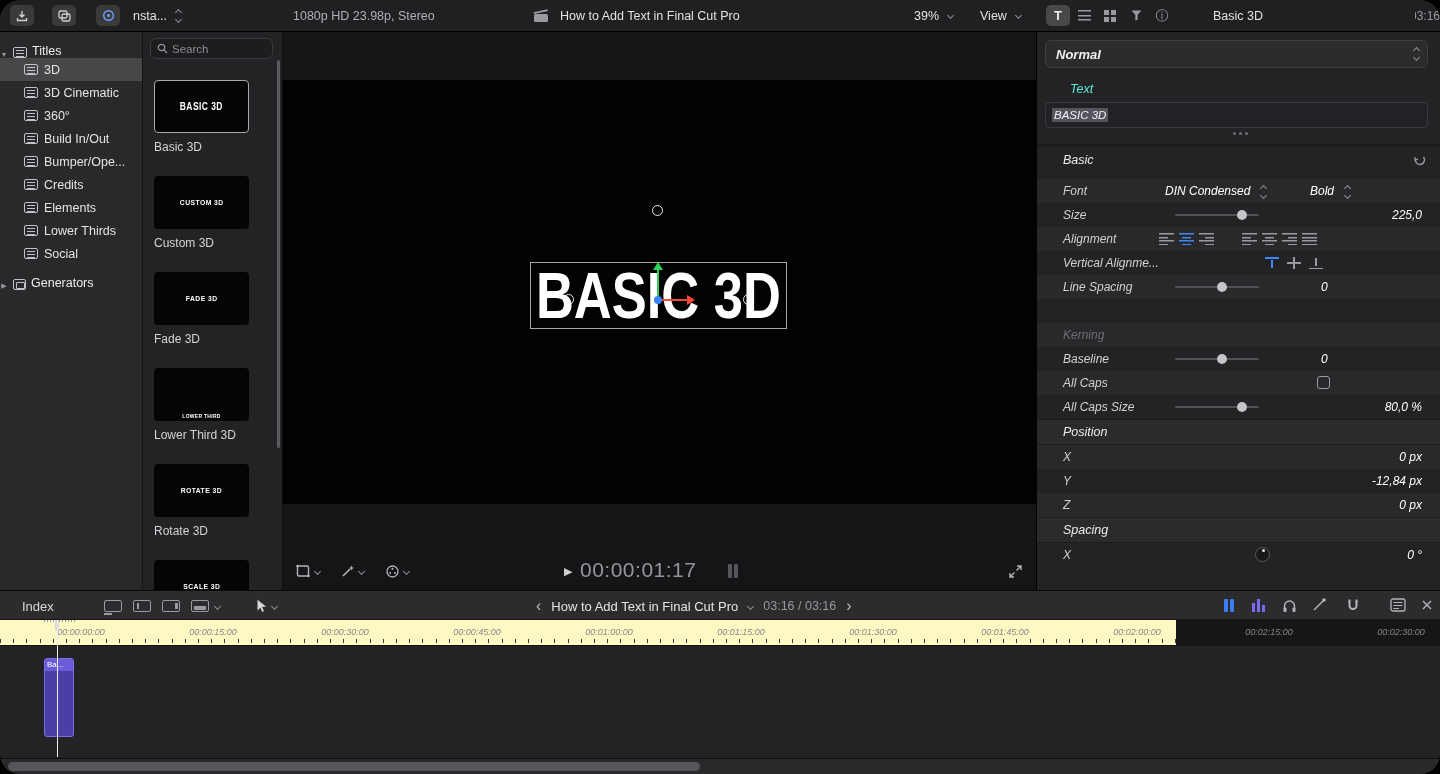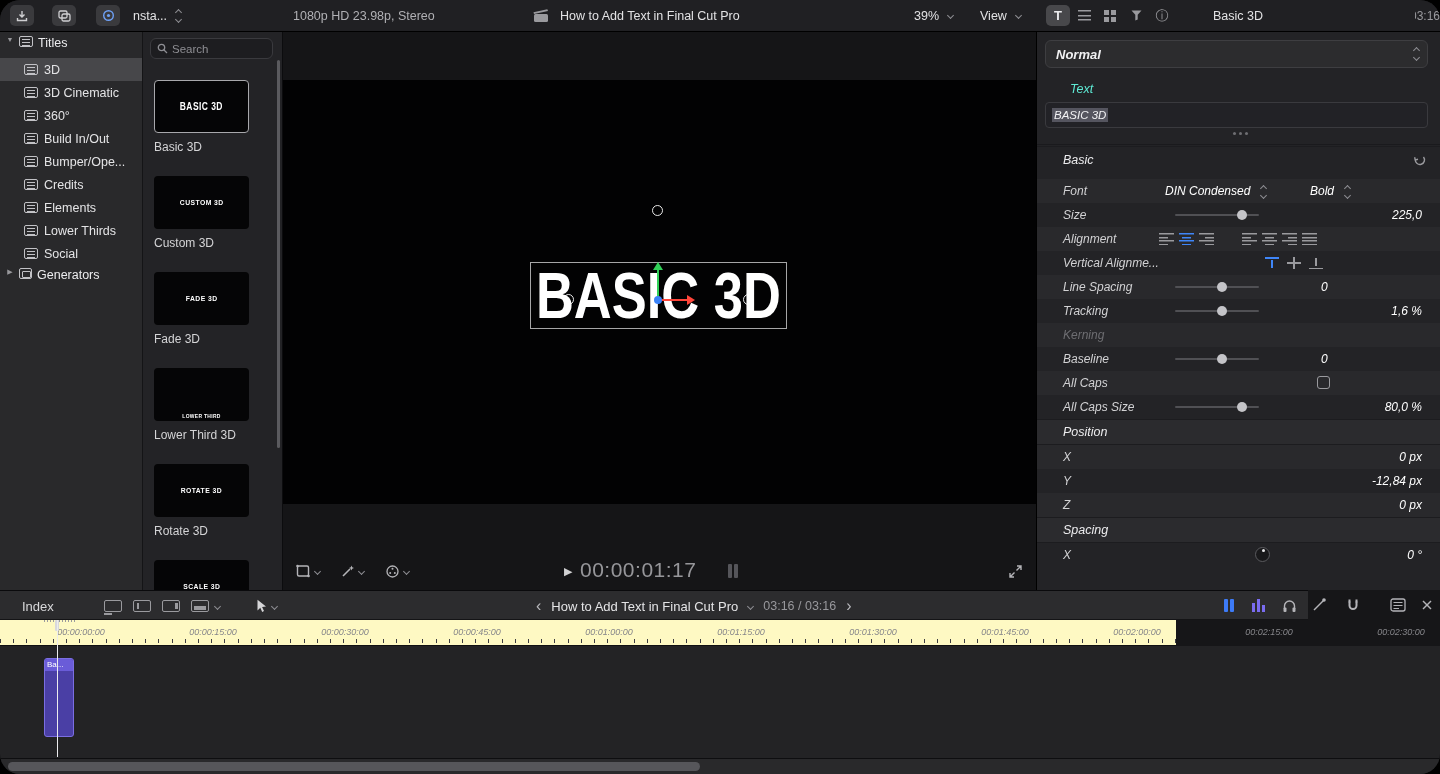--- a/index.html
+++ b/index.html
@@ -23,21 +23,21 @@
   .lines-i { width:13px; height:11px;
     background:linear-gradient(currentColor,currentColor) 0 0/13px 1.5px no-repeat,
                linear-gradient(currentColor,currentColor) 0 4.5px/13px 1.5px no-repeat,
                linear-gradient(currentColor,currentColor) 0 9px/13px 1.5px no-repeat; color:#9a9a9e; }
   .grid-i { width:5px; height:5px; background:#9a9a9e; box-shadow:7px 0 0 #9a9a9e,0 7px 0 #9a9a9e,7px 7px 0 #9a9a9e; margin:0 7px 7px 0; }
   .tc-clip { position:absolute; right:0; top:9px; width:25px; height:15px; overflow:hidden; }
   .tc-clip span { position:absolute; right:0; top:0; white-space:nowrap; color:#9a9a9e; font-size:12px; }
 
   
   .sidebar { position:absolute; left:0; top:32px; width:143px; height:558px; background:#29292b; border-right:1px solid #141416; }
-  .sb-head { position:absolute; left:0; right:0; height:22px; display:flex; align-items:flex-start; gap:5px; padding-left:6px; color:#ececee; font-size:12.5px; }
+  .sb-head { position:absolute; left:0; right:0; height:22px; display:flex; align-items:flex-end; gap:5px; padding-left:0; color:#ececee; font-size:12.5px; }
   .sb-item { position:absolute; left:0; right:0; height:23px; display:flex; align-items:center; gap:6px; padding-left:24px; color:#e4e4e6; font-size:12.5px; }
   .sb-item.sel { background:#47474a; }
   .tri { font-size:7px; color:#98989c; width:8px; text-align:center; }
   .cat-icon { position:relative; width:14px; height:11px; border:1px solid #c2c2c6; border-radius:2px; flex:0 0 auto; }
   .cat-icon::after { content:""; position:absolute; left:2px; top:2px; width:8px; height:1px; background:#c2c2c6; box-shadow:0 3px 0 #c2c2c6,0 6px 0 #c2c2c6; }
   .gen-icon { position:relative; width:13px; height:11px; border:1px solid #c2c2c6; border-radius:2px; flex:0 0 auto; }
   .gen-icon::after { content:""; position:absolute; left:2px; top:2px; width:7px; height:5px; border:1px solid #c2c2c6; border-radius:1px; }
 
   
   .browser { position:absolute; left:143px; top:32px; width:140px; height:558px; background:#232326; border-right:1px solid #0c0c0e; overflow:hidden; }
@@ -101,21 +101,21 @@
   .va::before { content:""; position:absolute; left:0; right:0; height:1.5px; background:currentColor; }
   .va::after { content:""; position:absolute; left:6px; width:1.5px; background:currentColor; }
   .va-top::before { top:0; } .va-top::after { top:3px; height:8px; }
   .va-mid::before { top:5px; } .va-mid::after { top:0; height:12px; }
   .va-bot::before { bottom:0; } .va-bot::after { bottom:3px; height:8px; }
   .checkbox { position:absolute; left:280px; top:5px; width:13px; height:13px; border:1.5px solid #9a9a9e; border-radius:3px; background:transparent; }
   .knob { position:absolute; left:218px; top:4px; width:15px; height:15px; border-radius:50%; background:#19191b; border:1px solid #5a5a5e; }
   .knob::after { content:""; position:absolute; left:6px; top:1px; width:3px; height:3px; border-radius:50%; background:#e8e8ea; }
 
   
-  .tl-toolbar { position:absolute; left:0; top:590px; width:1308px; height:30px; background:#2c2c2e; border-top:1px solid #0a0a0c; border-bottom:1px solid #141416; }
+  .tl-toolbar { position:absolute; left:0; top:590px; width:1440px; height:30px; background:#2c2c2e; border-top:1px solid #0a0a0c; border-bottom:1px solid #141416; }
   .tt-text { top:8px; font-size:13px; color:#d8d8da; white-space:nowrap; }
   .clip-ico { position:absolute; top:9px; width:18px; height:12px; border:1px solid #9a9a9e; border-radius:2px; }
   .clip-ico::after { content:""; position:absolute; background:#9a9a9e; }
   .ci1::after { left:-1px; bottom:-4px; width:8px; height:2px; }
   .ci2::after { left:3px; top:2px; width:2px; height:6px; }
   .ci3::after { right:1px; top:2px; width:3px; height:6px; }
   .ci4::after { left:2px; bottom:1px; width:12px; height:4px; }
   .nav-group { position:absolute; left:536px; top:0; height:30px; display:flex; align-items:center; gap:10px; }
   .nav-ch { font-size:16px; color:#b8b8bc; line-height:1; }
   .tt-title { font-size:13px; color:#e4e4e6; white-space:nowrap; }
@@ -426,27 +426,20 @@
     </div>
 
     <div class="irow lt" style="top:243px">
       <span class="ilabel">Line Spacing</span>
       <span class="slider">
           <i class="sthumb" style="left:42px"></i>
         </span>
       <span class="vcenter">0</span>
     </div>
 
-    <div class="irow" style="top:267px">
-      <span class="ilabel">Tracking</span>
-      <span class="slider">
-          <i class="sthumb" style="left:42px"></i>
-        </span>
-      <span class="vright">1,6 %</span>
-    </div>
 
     <div class="irow lt" style="top:291px">
       <span class="ilabel dis">Kerning</span>
     </div>
 
     <div class="irow" style="top:315px">
       <span class="ilabel">Baseline</span>
       <span class="slider">
           <i class="sthumb" style="left:42px"></i>
         </span>

